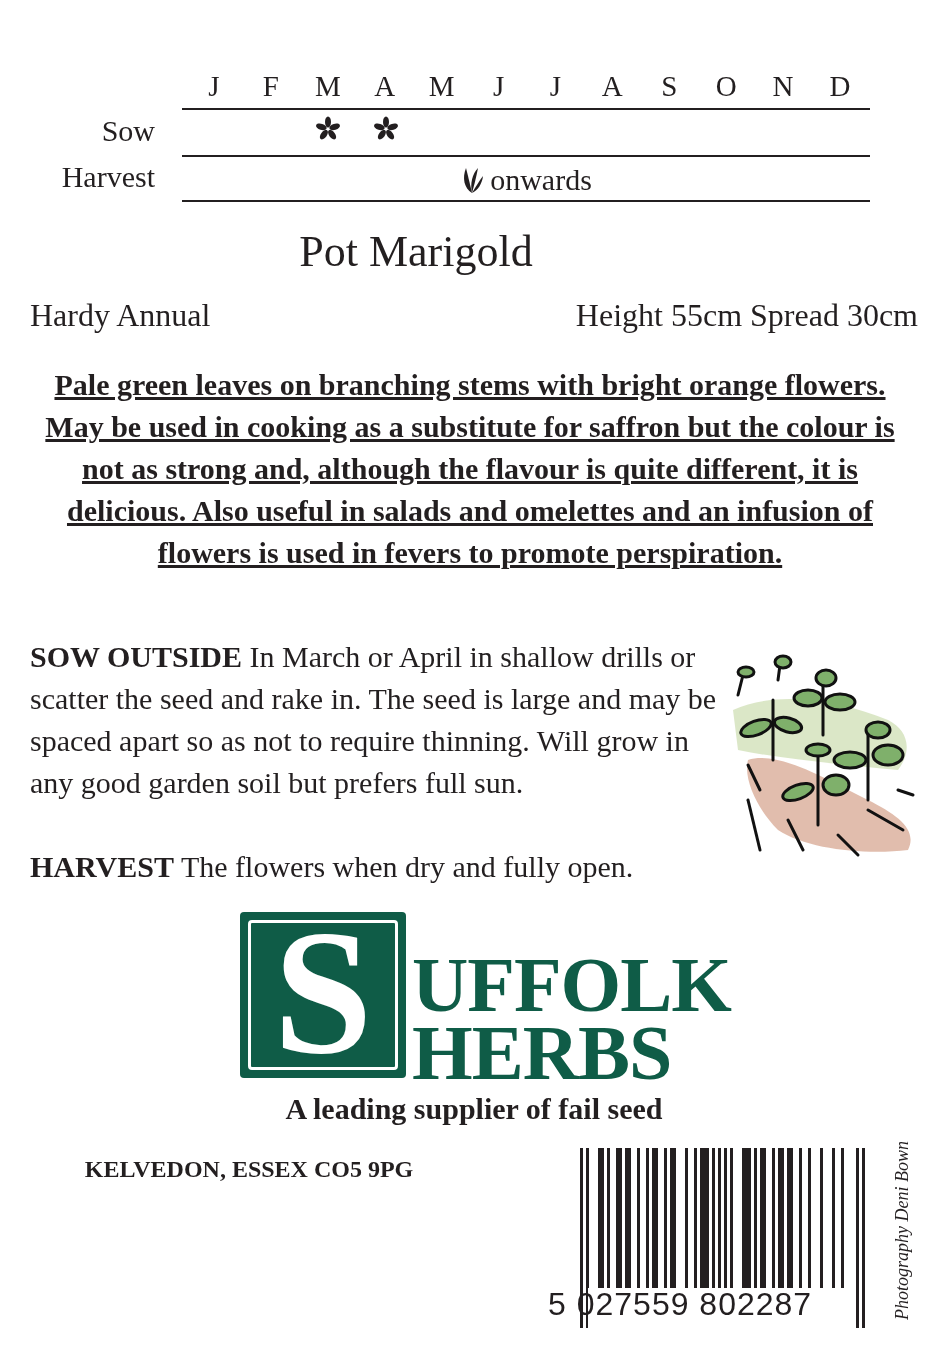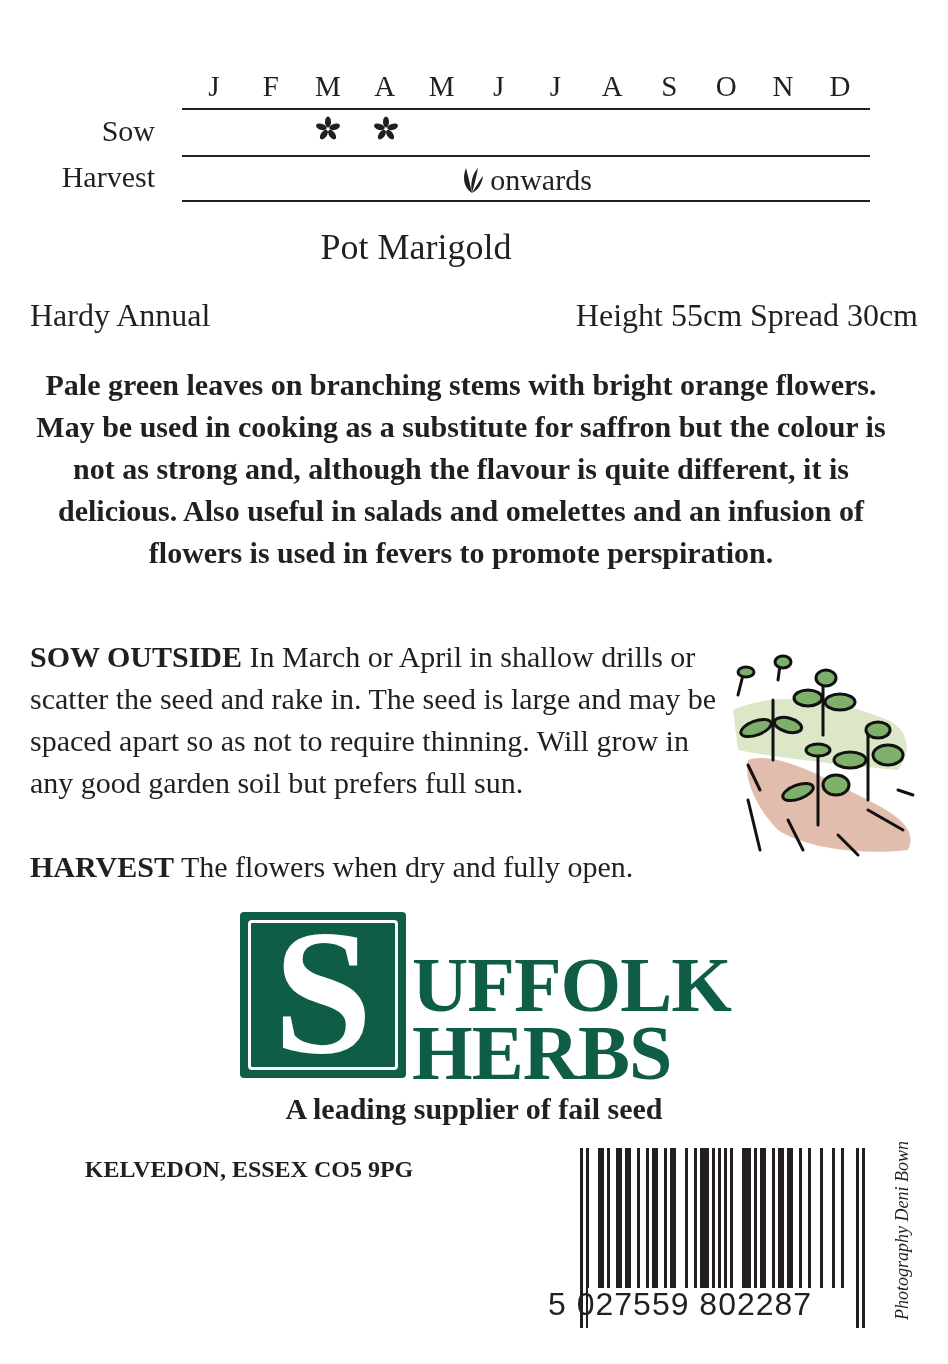--- a/index.html
+++ b/index.html
@@ -12,27 +12,27 @@
   
   .months { left: 182px; top: 70px; width: 688px; height: 40px; display: flex; justify-content: space-between; padding: 0 10px 0 12px; box-sizing: border-box; }
   .months span { font-size: 29px; width: 40px; text-align: center; letter-spacing: 0; }
   .rule { left: 182px; width: 688px; height: 2px; background: #231f20; }
   .row-label { font-size: 30px; text-align: right; width: 155px; left: 0; }
   .sow-marks { top: 115px; left: 182px; width: 688px; height: 40px; }
   .sow-mark { position: absolute; top: 0; width: 40px; text-align: center; font-size: 30px; font-weight: bold; }
   .harvest-line { top: 158px; left: 182px; width: 688px; height: 56px; text-align: center; font-size: 30px; line-height: 44px; }
   .leaf-icon { display: inline-block; width: 24px; height: 28px; vertical-align: -4px; margin-right: 6px; }
 
-  .title { top: 226px; left: 0; width: 832px; text-align: center; font-size: 36px; }
+  .title { top: 226px; left: 0; width: 832px; text-align: center; font-size: 44px; }
   .subtitle-left { top: 297px; left: 30px; font-size: 32px; }
   .subtitle-right { top: 297px; right: 30px; font-size: 32px; }
 
   .description {
-    top: 364px; left: 27px; width: 868px; text-align: center;
-    font-size: 30px; font-weight: bold; line-height: 42px;
+    top: 364px; left: 36px; width: 868px; text-align: center;
+    font-size: 30px; font-weight: bold; line-height: 42px; text-decoration: underline;
   }
   .instructions {
     top: 636px; left: 30px; width: 700px; font-size: 30px; line-height: 42px;
   }
   .instructions b { font-weight: bold; }
   .harvest-inst { top: 850px; left: 30px; font-size: 30px; }
   .seedling-art { top: 650px; left: 718px; width: 220px; height: 210px; }
 
   .logo { top: 912px; left: 240px; width: 470px; height: 170px; }
   .logo-box { position: absolute; left: 0; top: 0; width: 166px; height: 166px; background: #0f5c47; border-radius: 4px; }

